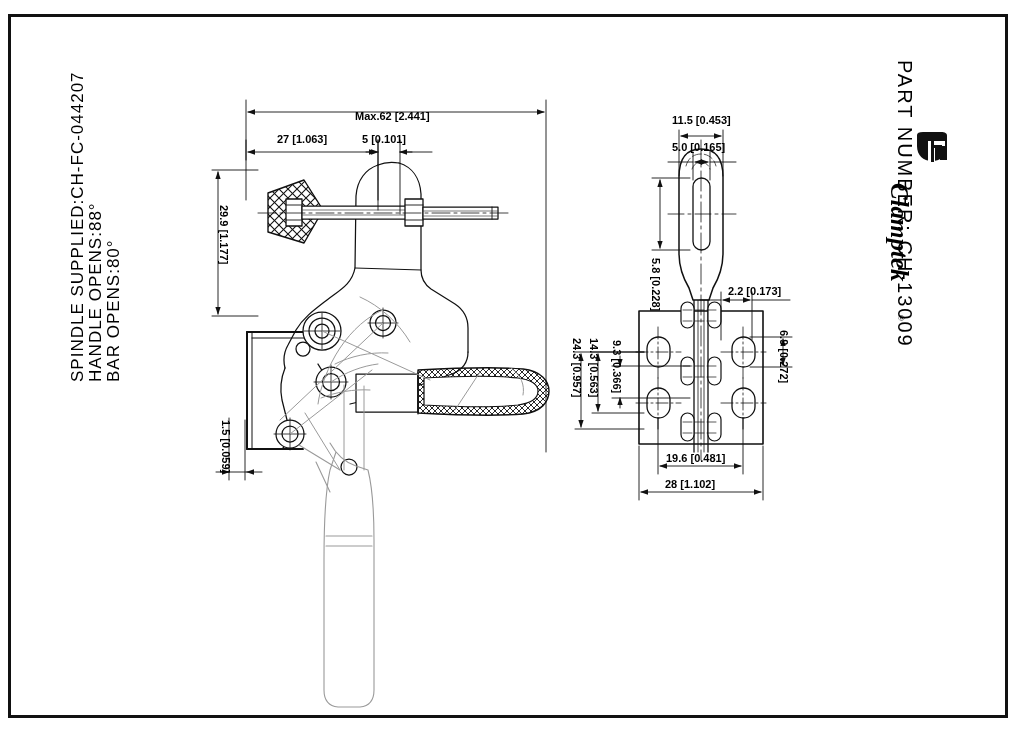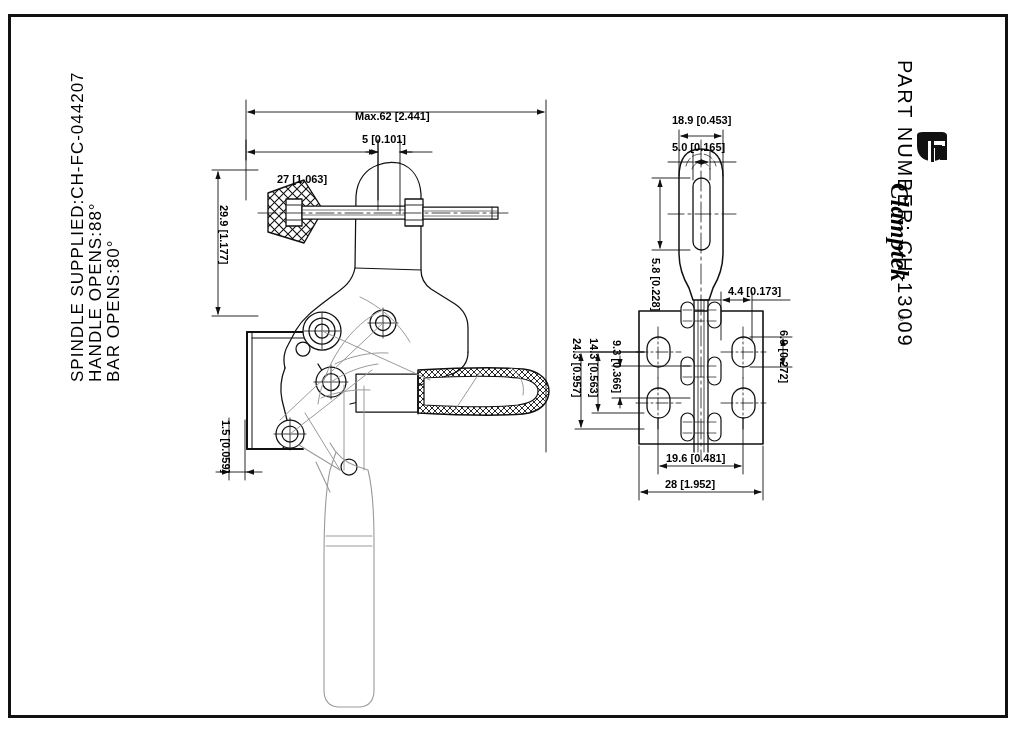--- a/index.html
+++ b/index.html
@@ -336,29 +336,29 @@
     </svg>
     <div id="logo-word">Clamptek</div>
     <div id="logo-reg">®</div>
   </div>
 
   <div class="vtext rot-ccw" id="notes-bar">BAR OPENS:80°</div>
   <div class="vtext rot-ccw" id="notes-handle">HANDLE OPENS:88°</div>
   <div class="vtext rot-ccw" id="notes-spindle">SPINDLE SUPPLIED:CH-FC-044207</div>
 
   <div class="dim" style="left:355px;top:110px;">Max.62 [2.441]</div>
-  <div class="dim" style="left:277px;top:133px;margin-top:40px;">27 [1.063]</div>
+  <div class="dim" style="left:277px;top:133px;">27 [1.063]</div>
   <div class="dim" style="left:362px;top:133px;">5 [0.101]</div>
   <div class="dim dim-v" style="left:230px;top:205px;">29.9 [1.177]</div>
   <div class="dim dim-v" style="left:232px;top:420px;">1.5 [0.059]</div>
 
-  <div class="dim" style="left:672px;top:114px;">18.9 [0.453]</div>
+  <div class="dim" style="left:672px;top:114px;">11.5 [0.453]</div>
   <div class="dim" style="left:672px;top:141px;">5.0 [0.165]</div>
   <div class="dim dim-v" style="left:662px;top:258px;">5.8 [0.228]</div>
   <div class="dim dim-v" style="left:583px;top:338px;">24.3 [0.957]</div>
   <div class="dim dim-v" style="left:600px;top:338px;">14.3 [0.563]</div>
   <div class="dim dim-v" style="left:623px;top:340px;">9.3 [0.366]</div>
-  <div class="dim" style="left:728px;top:285px;">4.4 [0.173]</div>
+  <div class="dim" style="left:728px;top:285px;">2.2 [0.173]</div>
   <div class="dim dim-v" style="left:790px;top:330px;">6.9 [0.272]</div>
   <div class="dim" style="left:666px;top:452px;">19.6 [0.481]</div>
-  <div class="dim" style="left:665px;top:478px;">28 [1.952]</div>
+  <div class="dim" style="left:665px;top:478px;">28 [1.102]</div>
 
 </div>
 
 </body></html>

